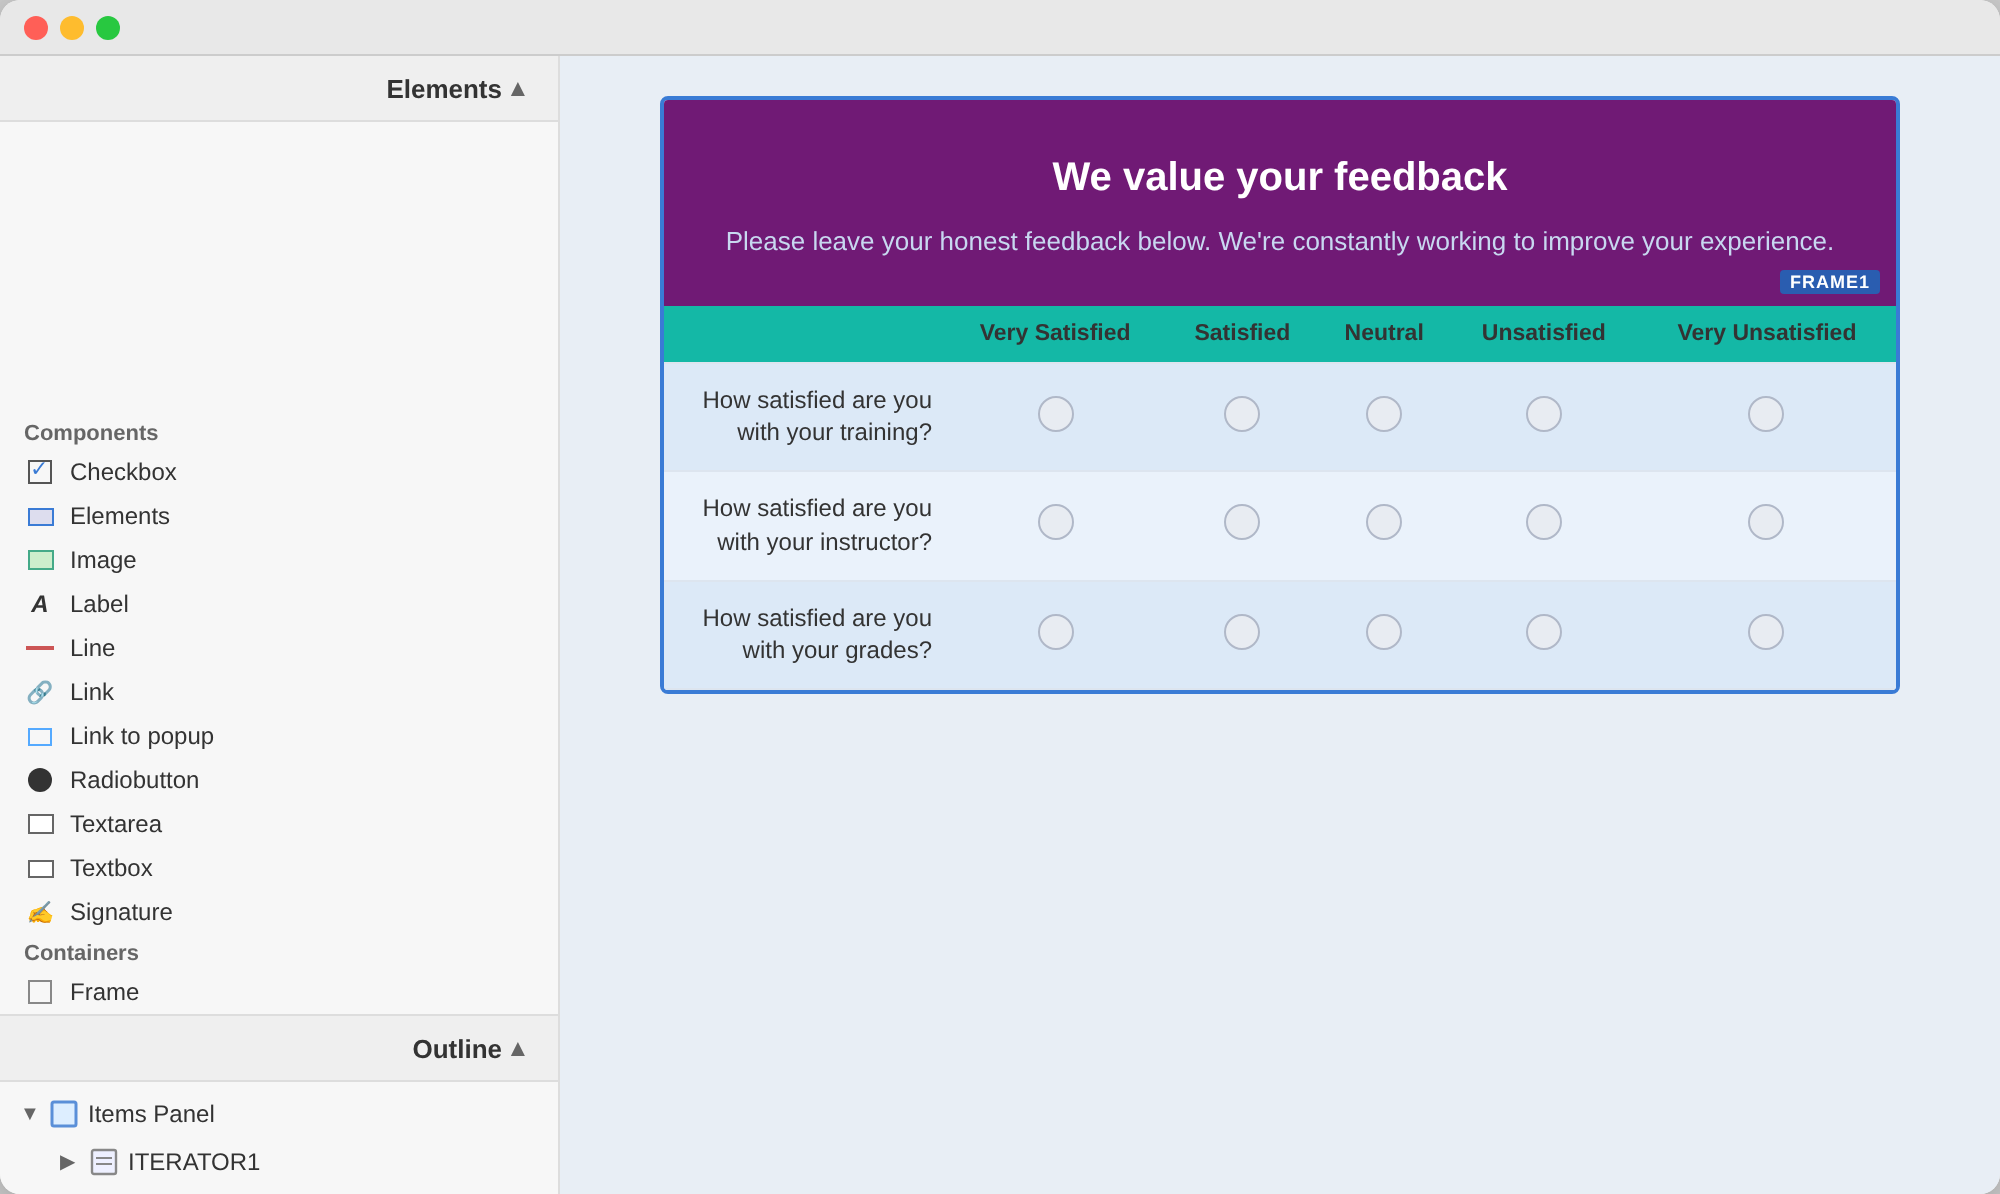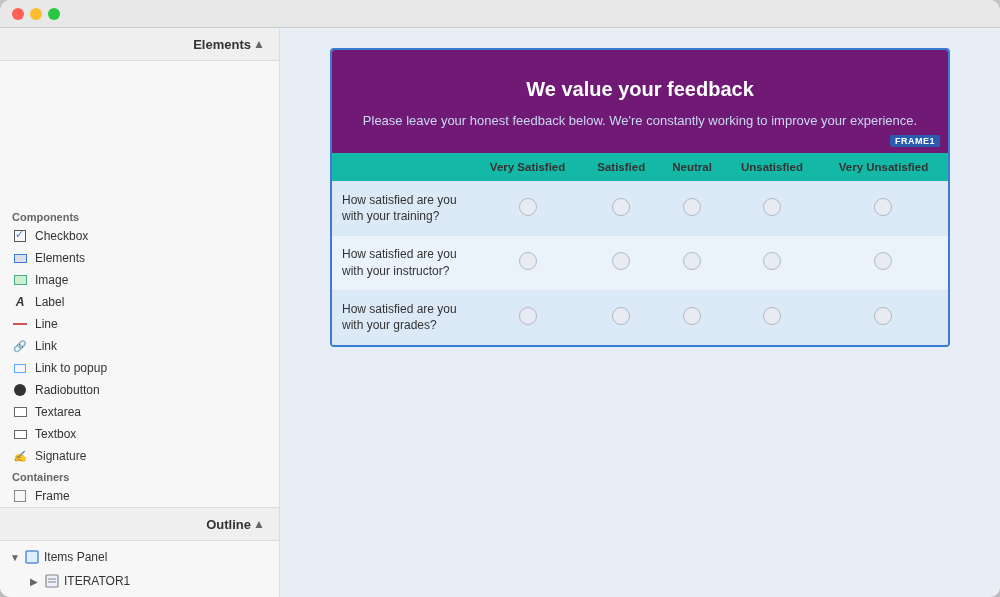--- a/index.html
+++ b/index.html
@@ -201,21 +201,21 @@
       text-align: left;
       width: 140px;
     }
     .survey-table tbody tr td {
       padding: 10px 6px;
       text-align: center;
       border-bottom: 1px solid #dde5ef;
       vertical-align: middle;
     }
     .survey-table tbody tr td:first-child {
-      text-align: left;
+      text-align: right;
       color: #333;
       font-size: 12px;
       line-height: 1.4;
       padding-left: 10px;
     }
     .survey-table tbody tr:nth-child(odd) {
       background: #dce9f7;
     }
     .survey-table tbody tr:nth-child(even) {
       background: #eaf2fb;

